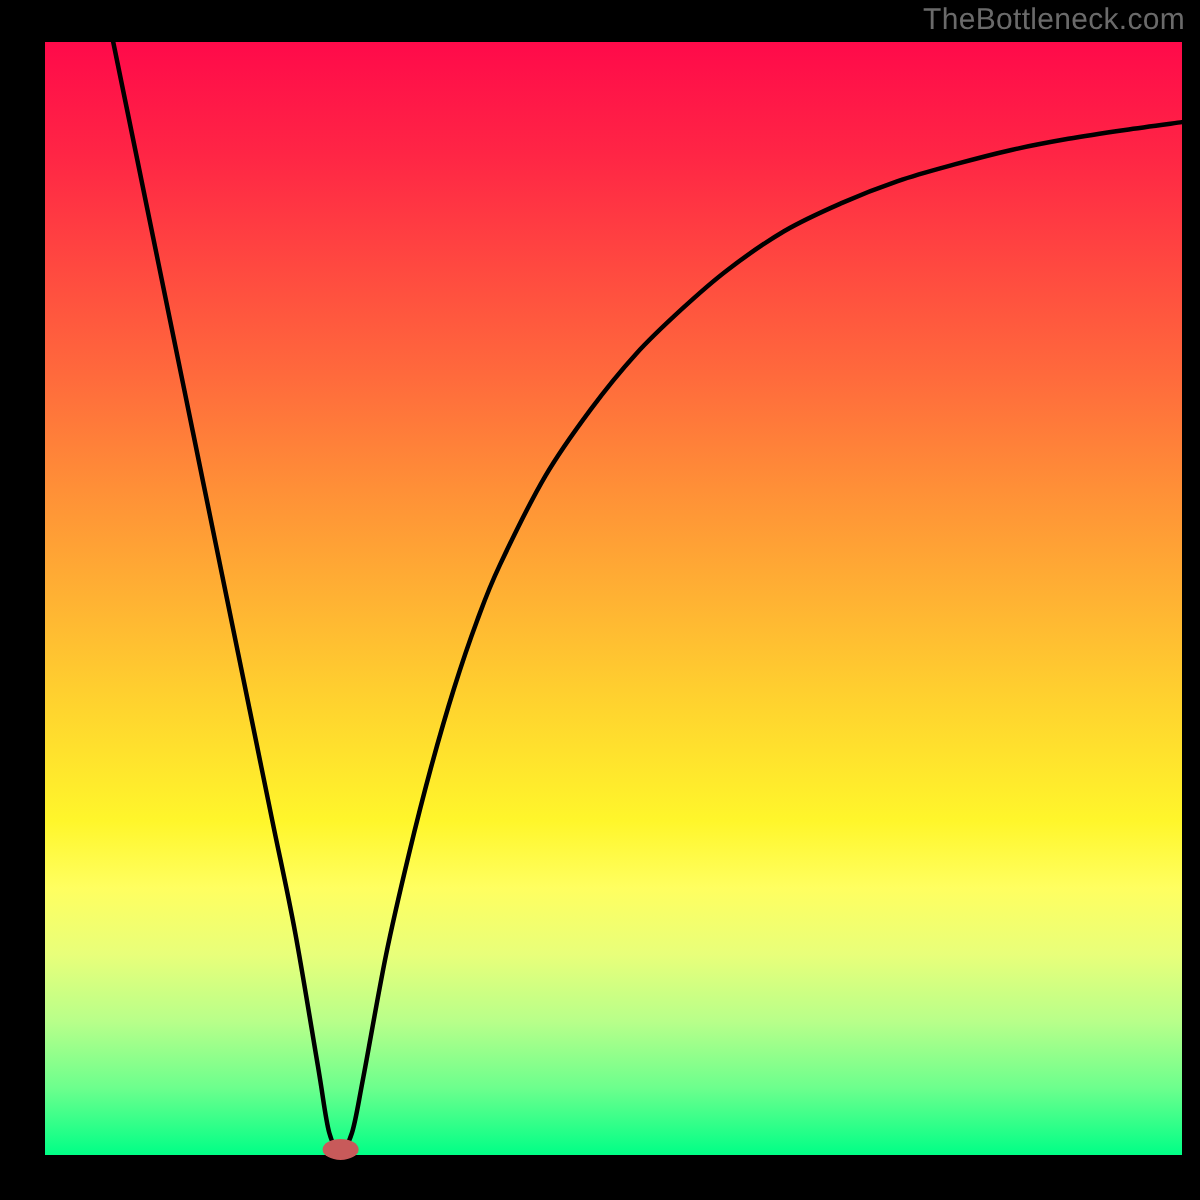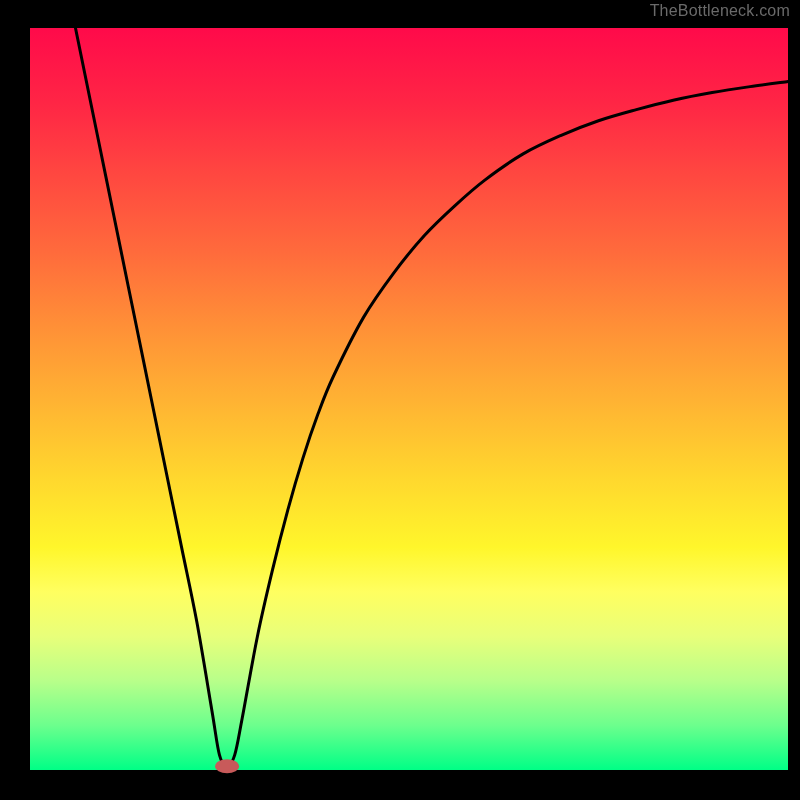--- a/index.html
+++ b/index.html
@@ -19,21 +19,21 @@
   svg.chart {
     display: block;
     position: absolute;
     inset: 0;
   }
   .watermark {
     position: absolute;
     top: 2px;
     right: 10px;
     color: #6a6a6a;
-    font-size: 16px;
+    font-size: 20px;
     font-weight: 500;
     letter-spacing: 0.2px;
     user-select: none;
   }
 </style>
 </head>
 <body>
 
 <div class="chart-wrap">
 

